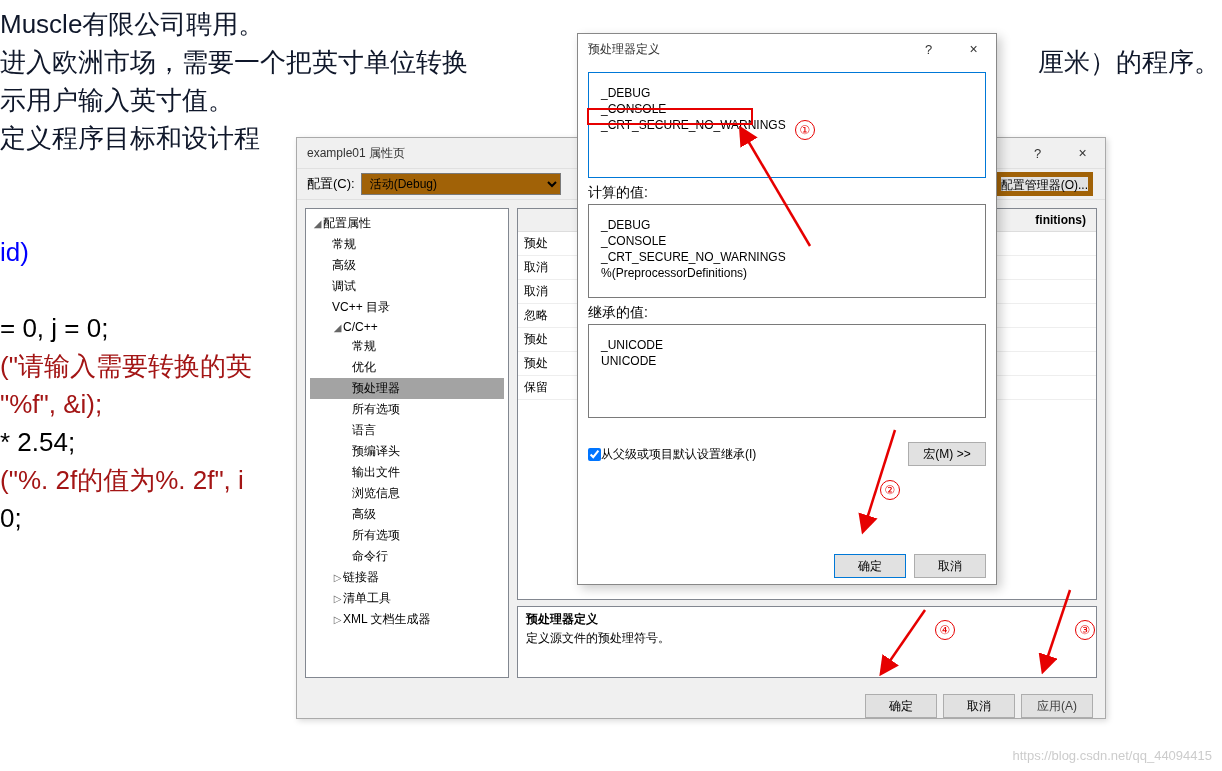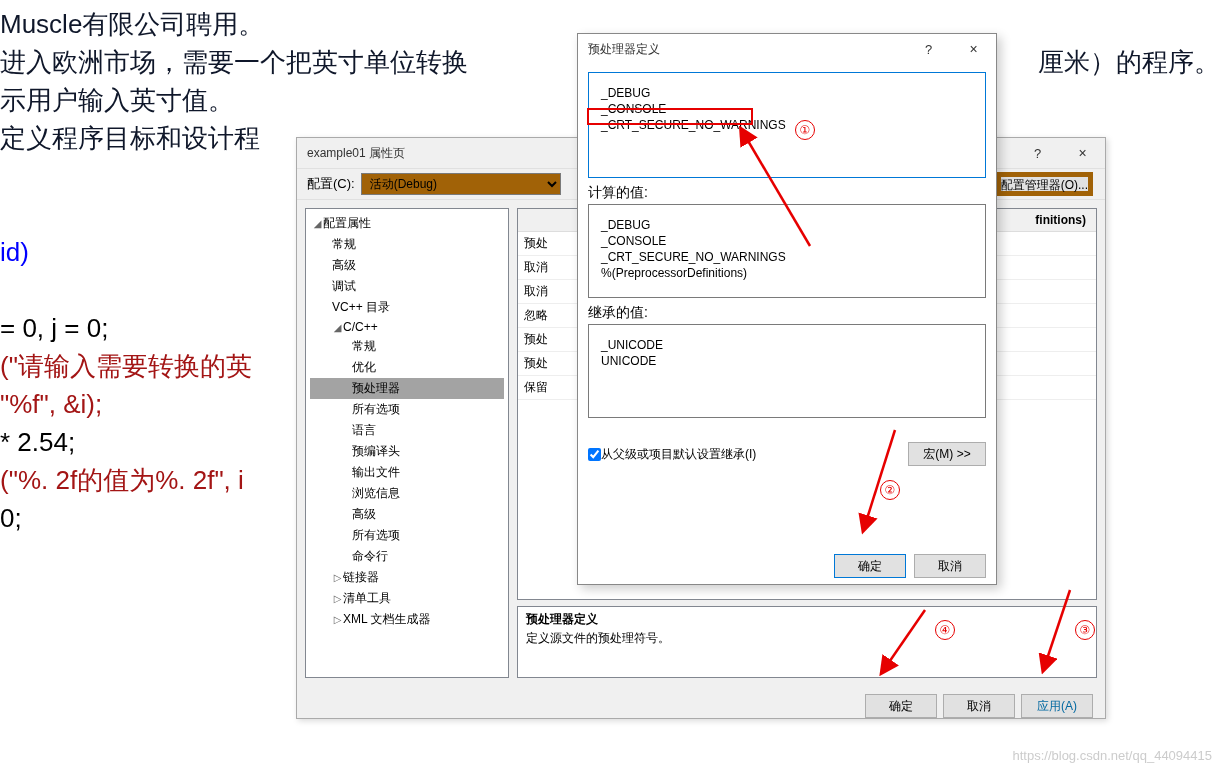--- a/index.html
+++ b/index.html
@@ -27,21 +27,21 @@
 .tree .sel{background:#a3a3a3}
 .prop .right{flex:1;padding-left:8px;display:flex;flex-direction:column}
 .prop .proplist{flex:1;border:1px solid #828790;background:#fff;font-size:12px}
 .prop .proplist .hdr{background:#f0f0f0;padding:4px 6px;font-weight:bold;border-bottom:1px solid #ddd}
 .prop .proplist .row{display:flex;border-bottom:1px solid #eee}
 .prop .proplist .row .k{width:140px;padding:3px 6px}
 .prop .desc{height:72px;border:1px solid #828790;background:#fff;margin-top:6px;padding:4px 8px;font-size:12px}
 .prop .desc .t{font-weight:bold;margin-bottom:2px}
 .prop .footer{height:40px;display:flex;align-items:center;justify-content:flex-end;gap:6px;padding-right:12px}
 button.std{min-width:72px;height:24px;background:#e1e1e1;border:1px solid #adadad;font-size:12px}
-button.std:disabled{color:#0369a1}
+button.std:disabled{color:#404040}
 button.std.blue{border:1.5px solid #0078d7}
 .pre .body{padding:8px 10px;display:flex;flex-direction:column;height:480px}
 .pre .lab{font-size:14px;margin:6px 0 2px}
 .pre textarea{width:100%;resize:none;font-size:12px;font-family:Arial;padding:12px;border:1px solid #7a7a7a;line-height:16px;overflow-x:hidden}
 .pre textarea.main{height:106px;border:1.5px solid #0078d7}
 .pre textarea.ro{height:94px;background:#fff;color:#000}
 .pre .chk-row{display:flex;align-items:center;margin-top:24px;font-size:12px}
 .pre .chk-row .sp{flex:1}
 .pre .footer{display:flex;justify-content:flex-end;gap:8px;padding:10px}
 .redbox{position:absolute;border:2px solid #e60000;pointer-events:none}

